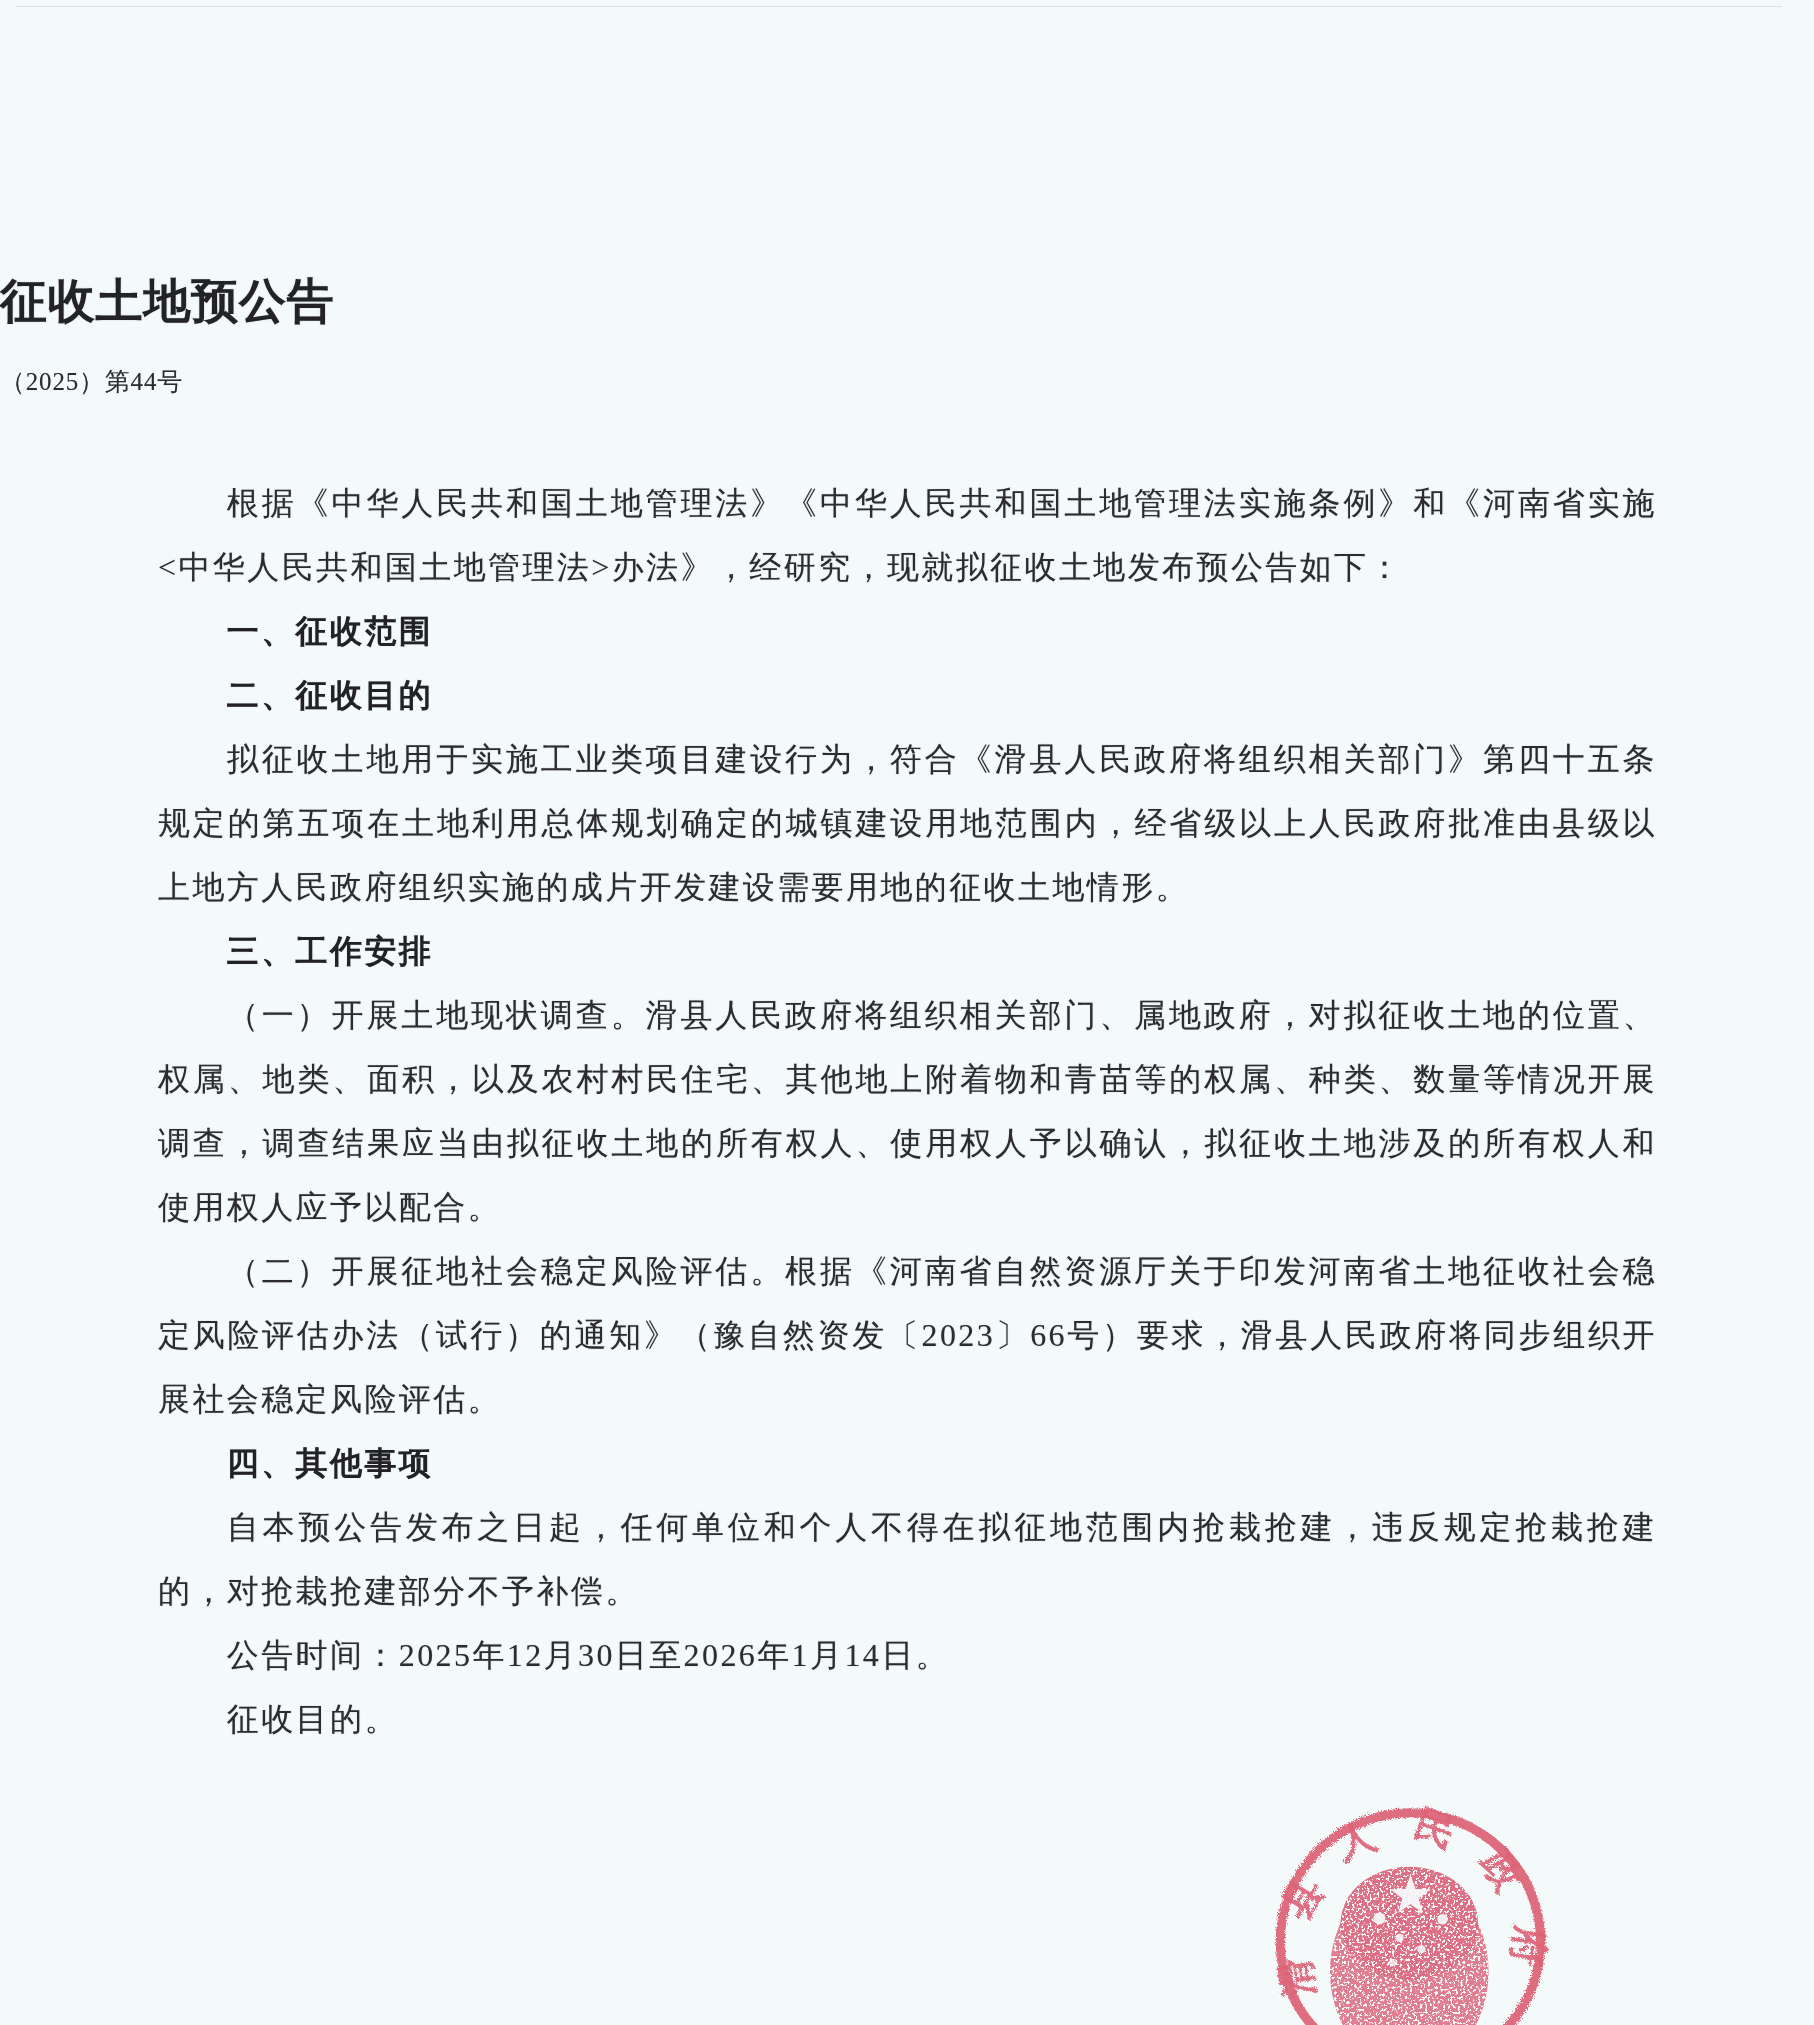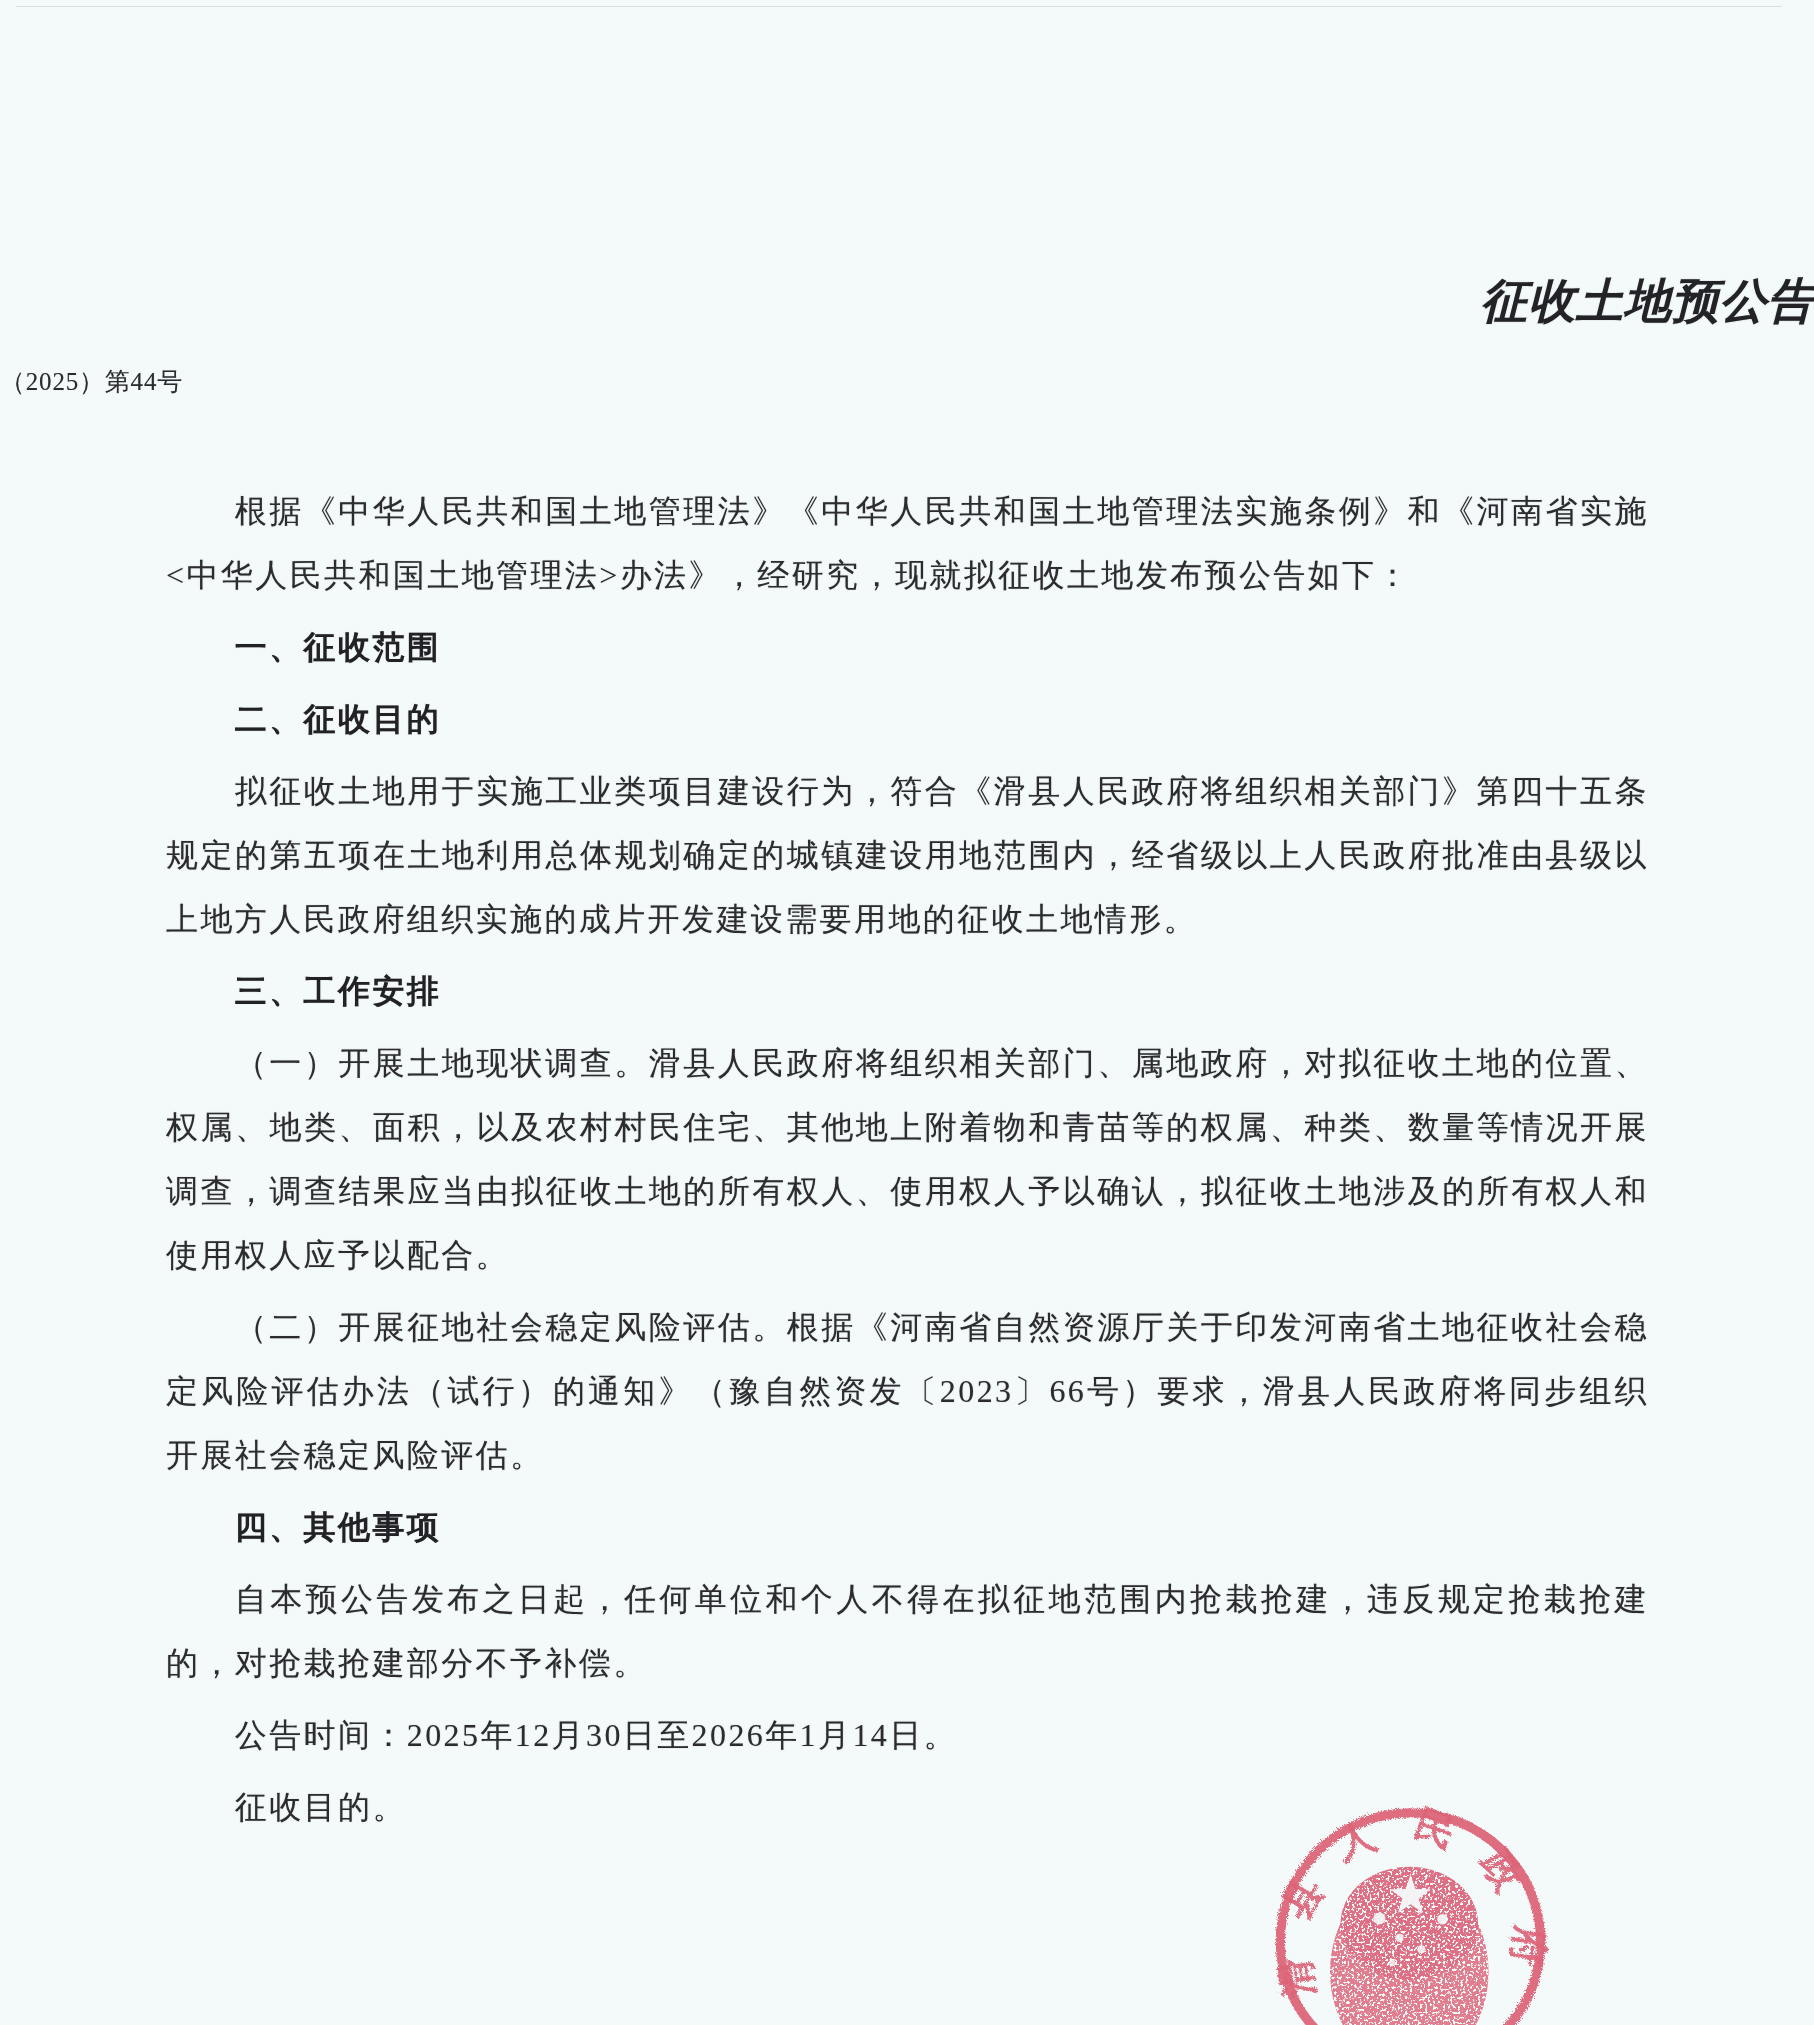--- a/index.html
+++ b/index.html
@@ -11,40 +11,39 @@
     overflow:hidden;
     font-family:"Liberation Serif", serif;
     color:#2c2c30;
   }
   .scan-top-line {
     position:absolute; top:5.7px; left:16px; width:1766px; height:1.6px;
     background:#d5dbdd; opacity:.85;
   }
   .doc-title {
     position:absolute; top:274px; left:0; width:100%;
-    margin:0; text-align:right;
+    margin:0; text-align:left;
     font-size:47px; font-weight:700; letter-spacing:0.8px; line-height:1.15;
     color:#232327;
     text-shadow:0 0 1.2px rgba(35,35,39,.35);
-    font-style:italic;
   }
   .doc-number {
     position:absolute; top:365px; left:0; width:100%;
     text-align:left; font-size:25px; letter-spacing:0.8px;
     color:#2c2c30;
     text-shadow:0 0 0.8px rgba(44,44,48,.3);
   }
   .doc-body {
     position:absolute; left:158px; top:471px; width:1499px;
     font-size:32px; line-height:64px; letter-spacing:2.4px;
     text-align:justify; text-align-last:left;
     word-break:break-all;
     text-shadow:0 0 1.2px rgba(44,44,48,.32);
   }
-  .doc-body p { margin:8px; text-indent:2.15em; }
+  .doc-body p { margin:0; text-indent:2.15em; }
   .doc-body p.heading {
     font-family:Liberation Sans, sans-serif;
     font-weight:700; color:#222226;
     text-shadow:0 0 0.8px rgba(34,34,38,.4);
   }
   .official-seal {
     position:absolute; left:1271px; top:1802px; width:279px; height:279px;
   }
 </style>
 </head>

